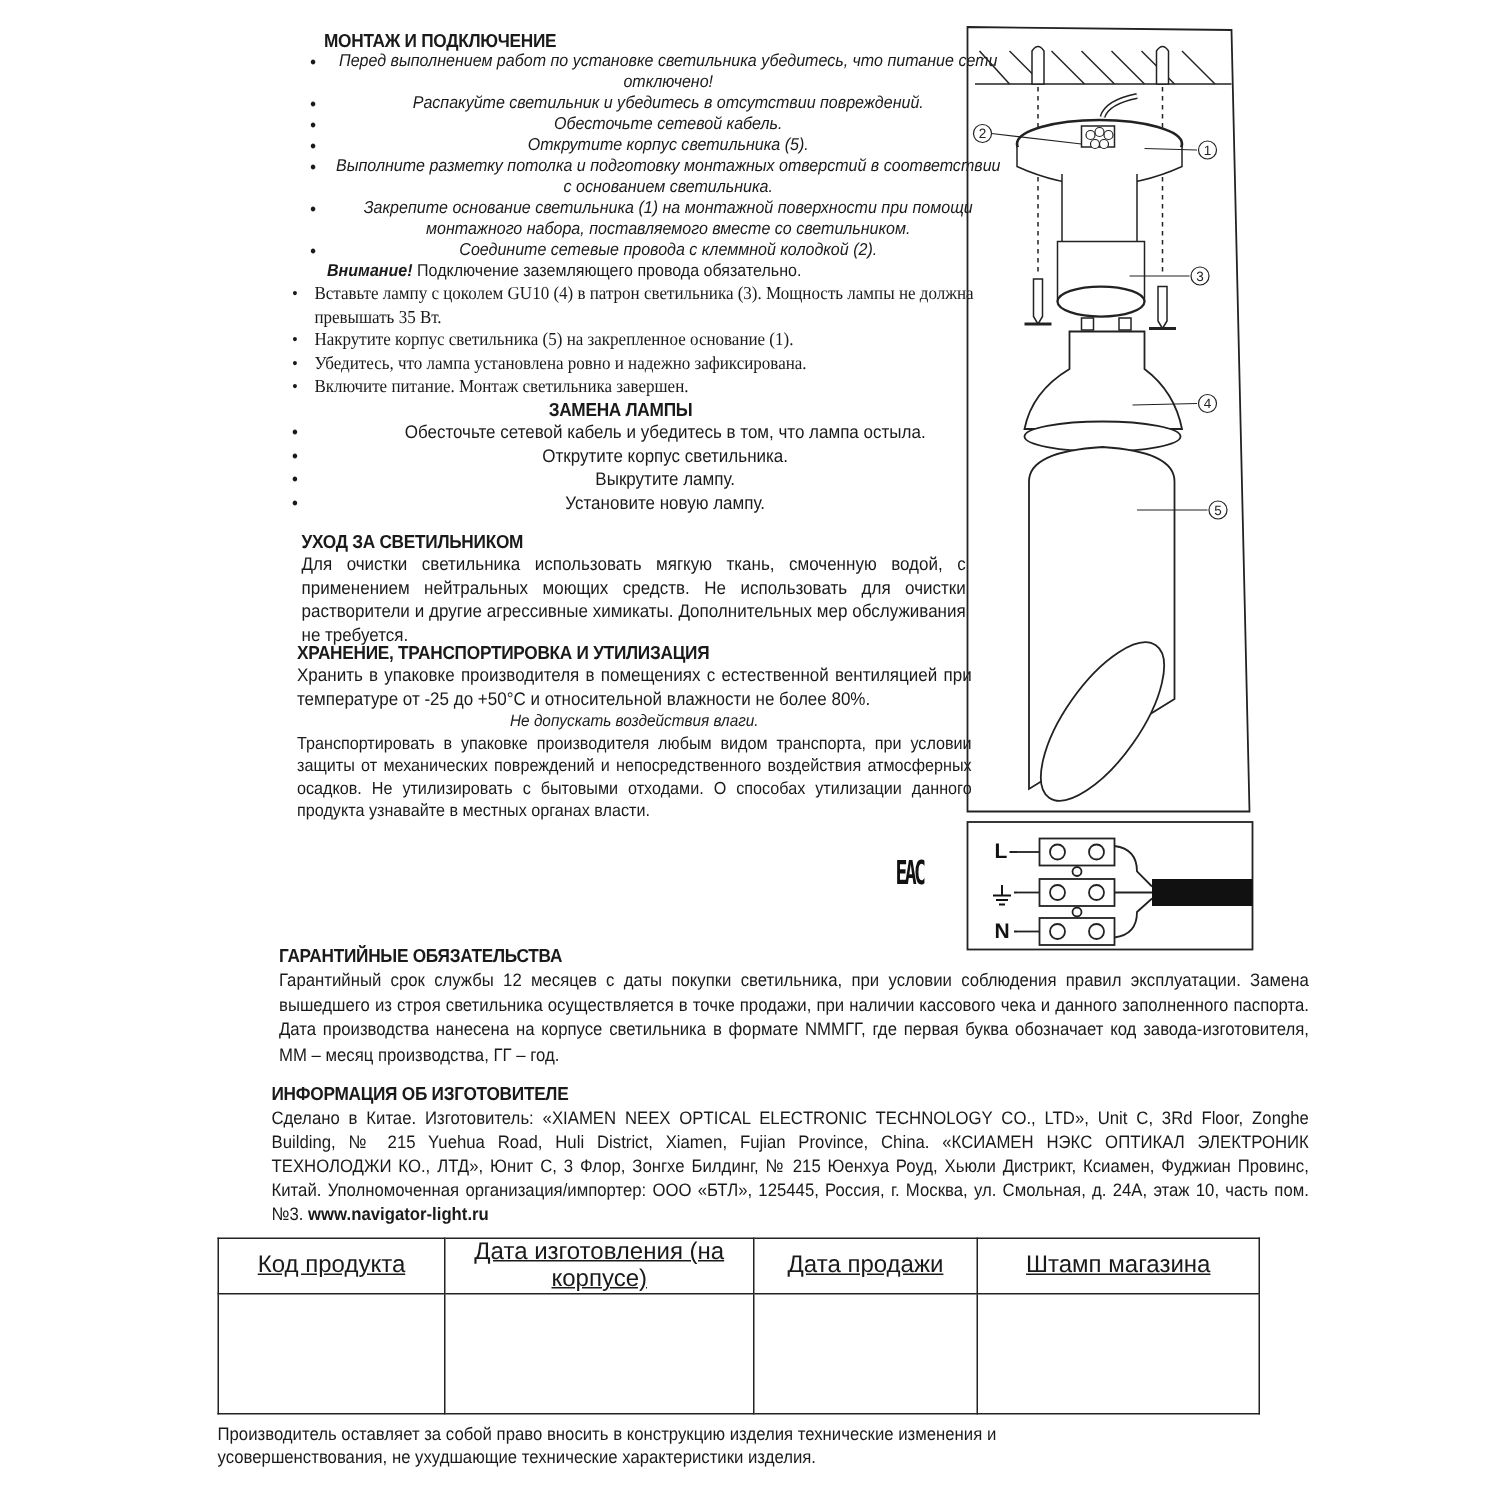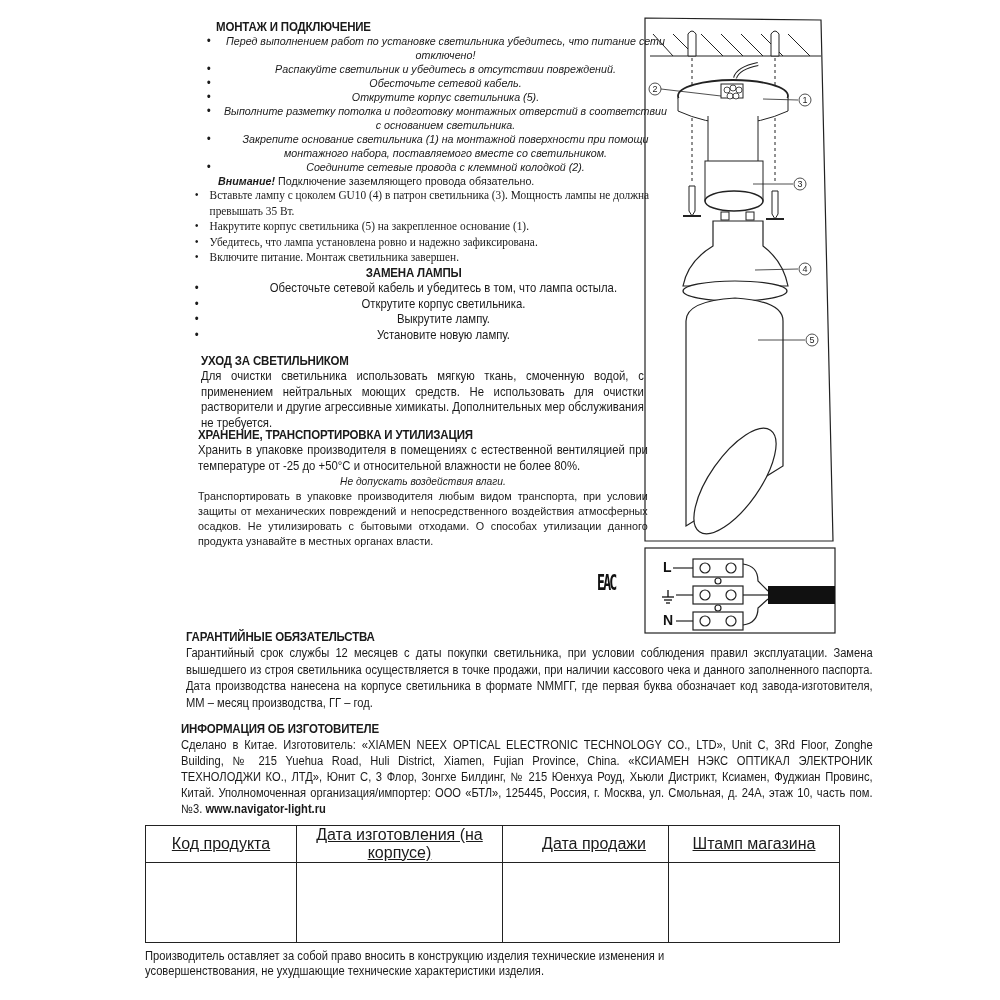--- a/index.html
+++ b/index.html
@@ -85,21 +85,21 @@
   <div class="sec" style="top:722px; left:145px; width:695px;">
     <p class="h" style="margin-bottom:1px;">ИНФОРМАЦИЯ ОБ ИЗГОТОВИТЕЛЕ</p>
     <p class="p" style="font-size:12px; line-height:16px;"><span>Сделано в Китае. Изготовитель: «XIAMEN NEEX OPTICAL ELECTRONIC TECHNOLOGY CO., LTD», Unit C, 3Rd Floor, Zonghe Building, № 215 Yuehua Road, Huli District, Xiamen, Fujian Province, China. «КСИАМЕН НЭКС ОПТИКАЛ ЭЛЕКТРОНИК ТЕХНОЛОДЖИ КО., ЛТД», Юнит С, 3 Флор, Зонгхе Билдинг, № 215 Юенхуа Роуд, Хьюли Дистрикт, Ксиамен, Фуджиан Провинс, Китай. Уполномоченная организация/импортер: ООО «БТЛ», 125445, Россия, г. Москва, ул. Смольная, д. 24А, этаж 10, часть пом. №3. </span><span class="b">www.navigator-light.ru</span></p>
   </div>
 
   <table class="stamp">
     <thead>
       <tr>
         <th style="width:150px;">Код продукта</th>
         <th style="width:205px;">Дата изготовления (на корпусе)</th>
-        <th style="width:148px;padding-left:17px;">Дата продажи</th>
+        <th style="width:148px;">Дата продажи</th>
         <th>Штамп магазина</th>
       </tr>
     </thead>
     <tbody>
       <tr>
         <td></td>
         <td></td>
         <td></td>
         <td></td>
       </tr>

